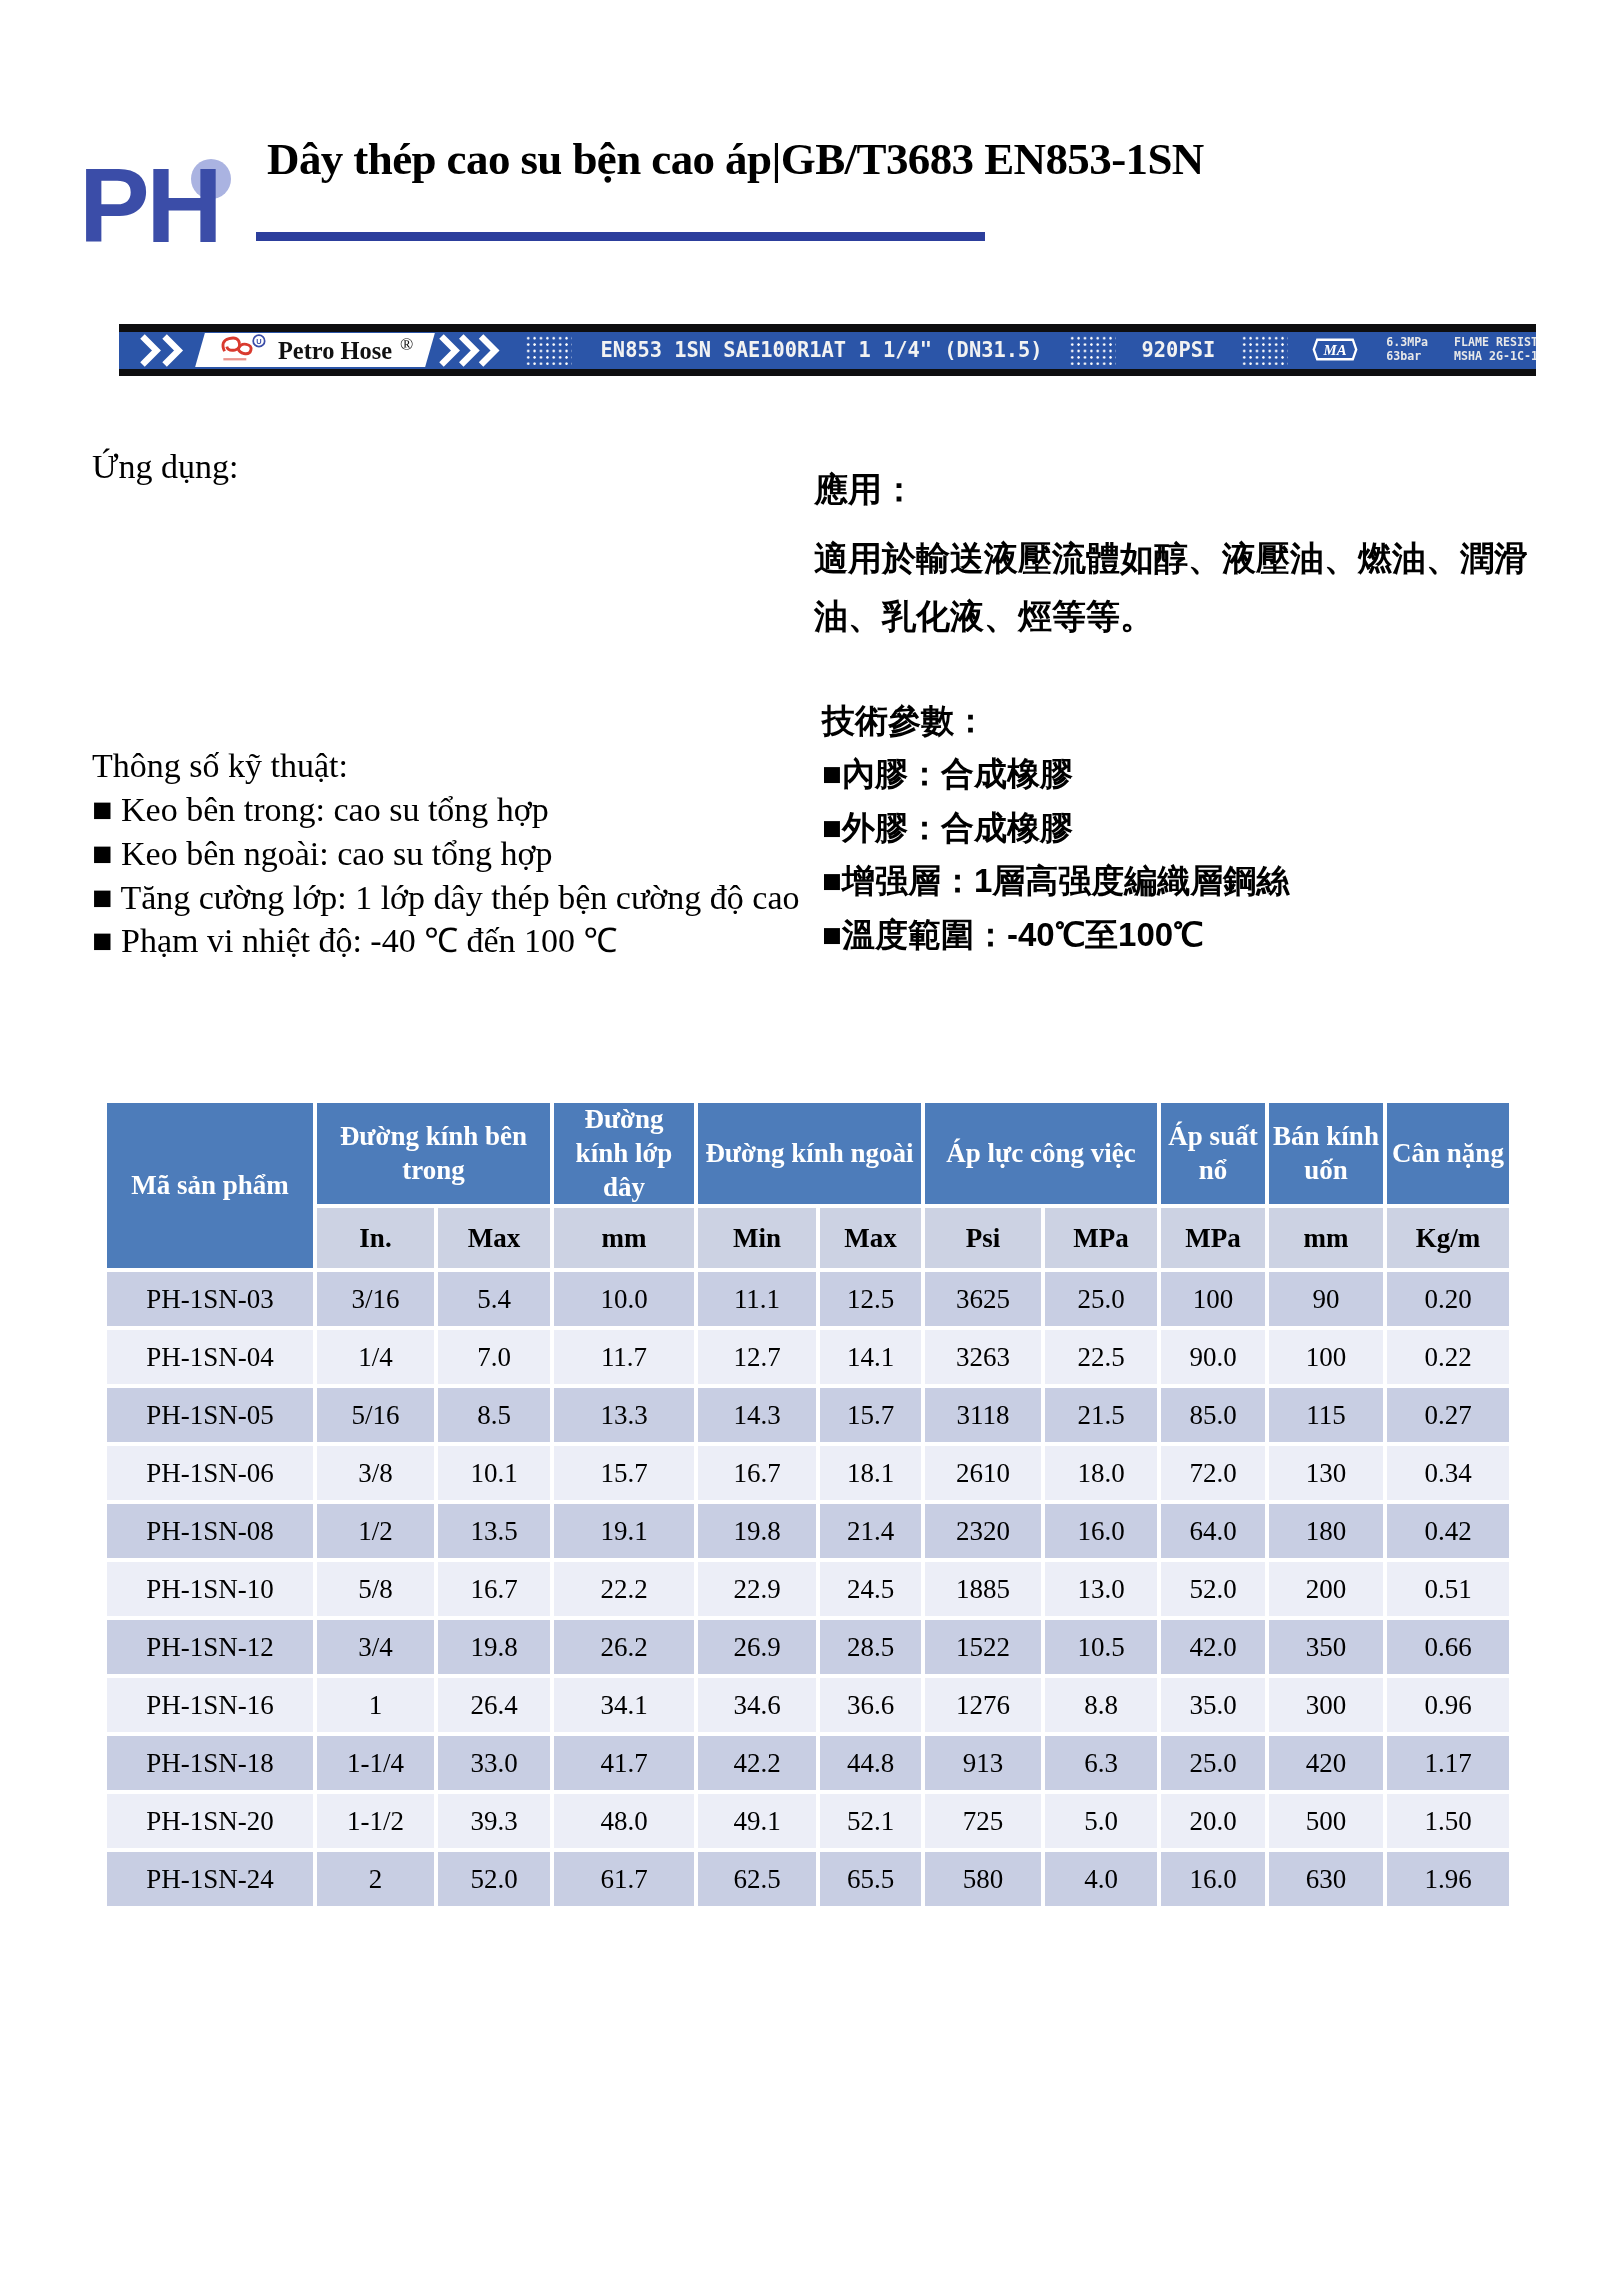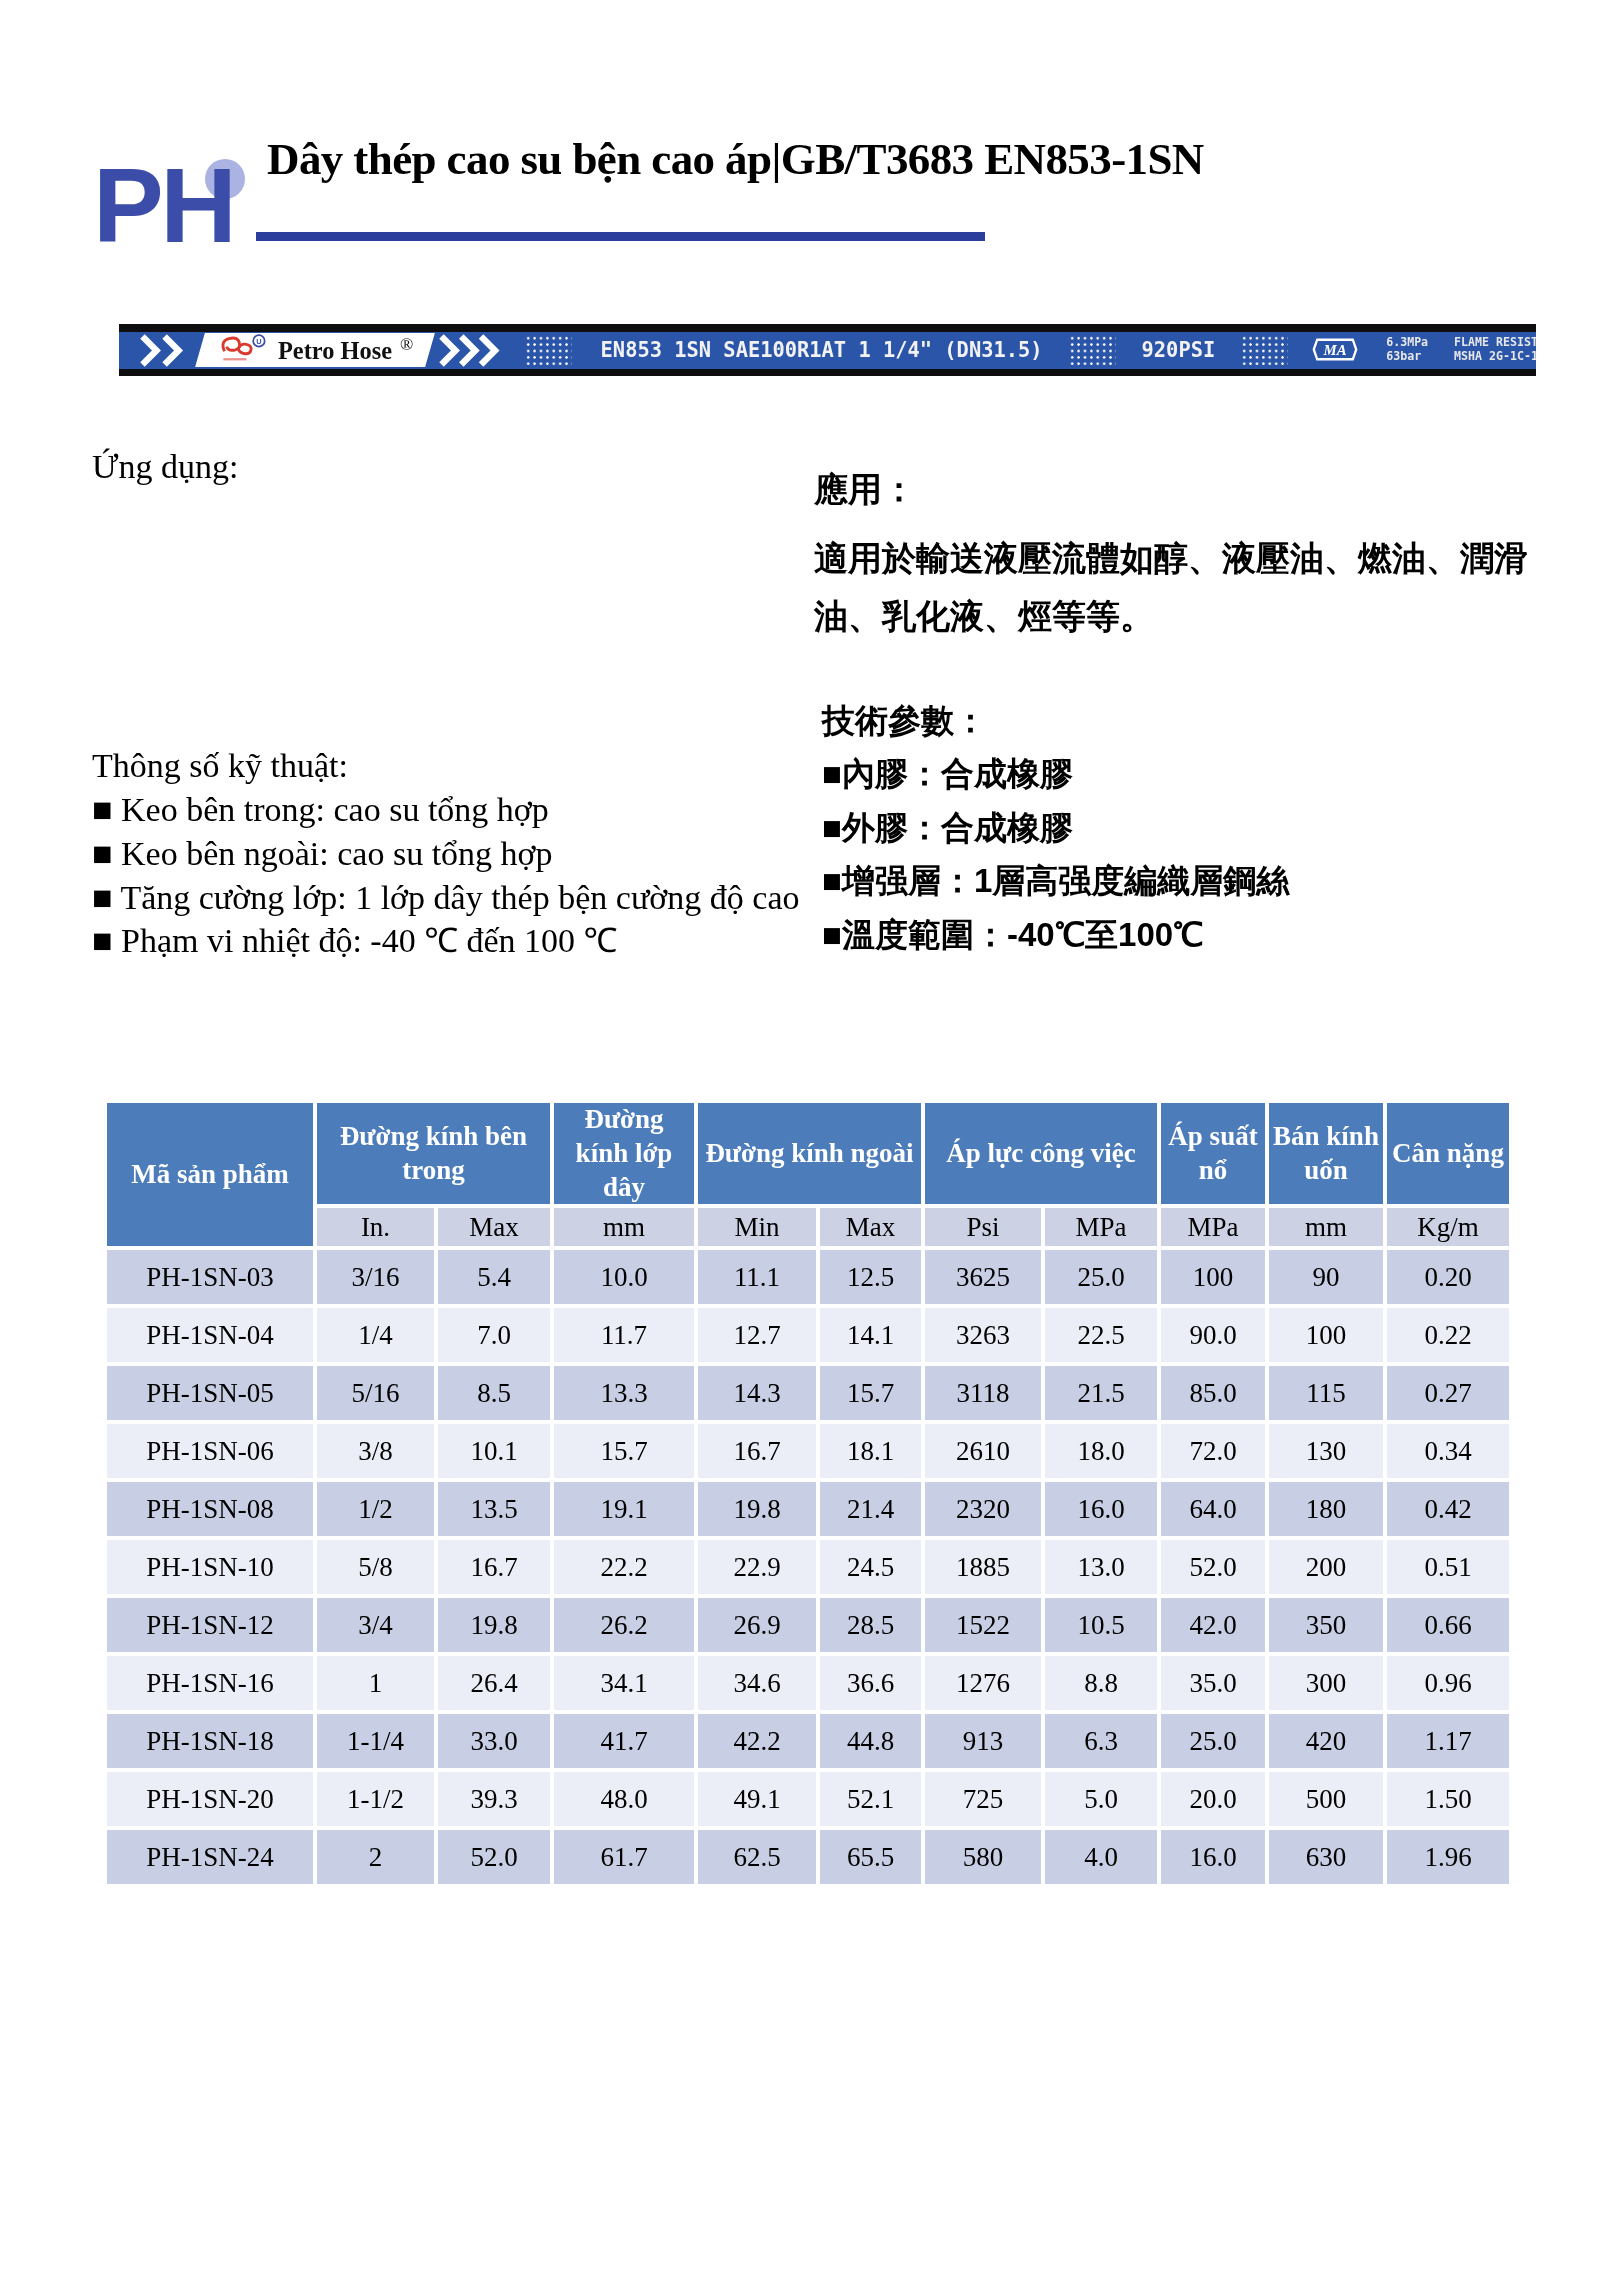--- a/index.html
+++ b/index.html
@@ -6,21 +6,21 @@
     --c-brand-blue:#3b4da8; --c-circle:#aab3e1; --c-underline:#2c3e9c;
     --c-banner-black:#0e0e10; --c-banner-blue:#2b55a8;
     --c-header-blue:#4d7cba; --c-subheader:#ccd2e3;
     --c-row-odd:#c8cee3; --c-row-even:#eceef7; --c-logo-red:#d93a2e;
   }
   html,body{margin:0;padding:0;background:#888;}
   .page{position:relative;width:1618px;height:2284px;background:#ffffff;overflow:hidden;
         font-family:"Liberation Serif",serif;color:#000;}
 
   
-  .ph-logo-wrap{position:absolute;left:93px;top:158px;width:175px;height:140px;}
+  .ph-logo-wrap{position:absolute;left:79px;top:158px;width:175px;height:140px;}
   .ph-circle{position:absolute;left:112px;top:1.2px;width:40px;height:40px;border-radius:50%;
              background:var(--c-circle);}
   .ph-text{position:absolute;left:0;top:-16.3px;font-family:"Liberation Sans",sans-serif;
            font-weight:bold;font-size:106px;line-height:1.2;color:var(--c-brand-blue);letter-spacing:-3.5px;}
   .page-title{position:absolute;left:267px;top:133px;font-size:45px;font-weight:bold;
               white-space:nowrap;letter-spacing:-0.6px;}
   .title-underline{position:absolute;left:256px;top:232px;width:729px;height:9.3px;
                    background:var(--c-underline);}
 
   
@@ -54,21 +54,21 @@
             font-family:"Liberation Sans",sans-serif;font-weight:bold;font-size:33px;line-height:1.62;}
   .zh-app .heading{margin-bottom:10.5px;}
 
   
   .spec-table{position:absolute;left:103px;top:1099px;border-collapse:separate;border-spacing:4.7px;
               table-layout:fixed;font-size:27px;}
   .spec-table th,.spec-table td{text-align:center;vertical-align:middle;padding:0 3.5px;
               overflow:hidden;}
   .spec-table th.gh{background:var(--c-header-blue);color:#fff;font-weight:bold;height:81px;
               font-size:27px;line-height:1.25;}
-  .spec-table th.sh{background:var(--c-subheader);font-weight:normal;height:38px;}
+  .spec-table th.sh{background:var(--c-subheader);font-weight:bold;height:60px;}
   .spec-table tbody td{height:54px;}
   .spec-table tbody tr:nth-child(odd) td{background:var(--c-row-odd);}
   .spec-table tbody tr:nth-child(even) td{background:var(--c-row-even);}
 </style>
 </head>
 <body>
 
 <div class="page">
 
   <div class="ph-logo-wrap">

